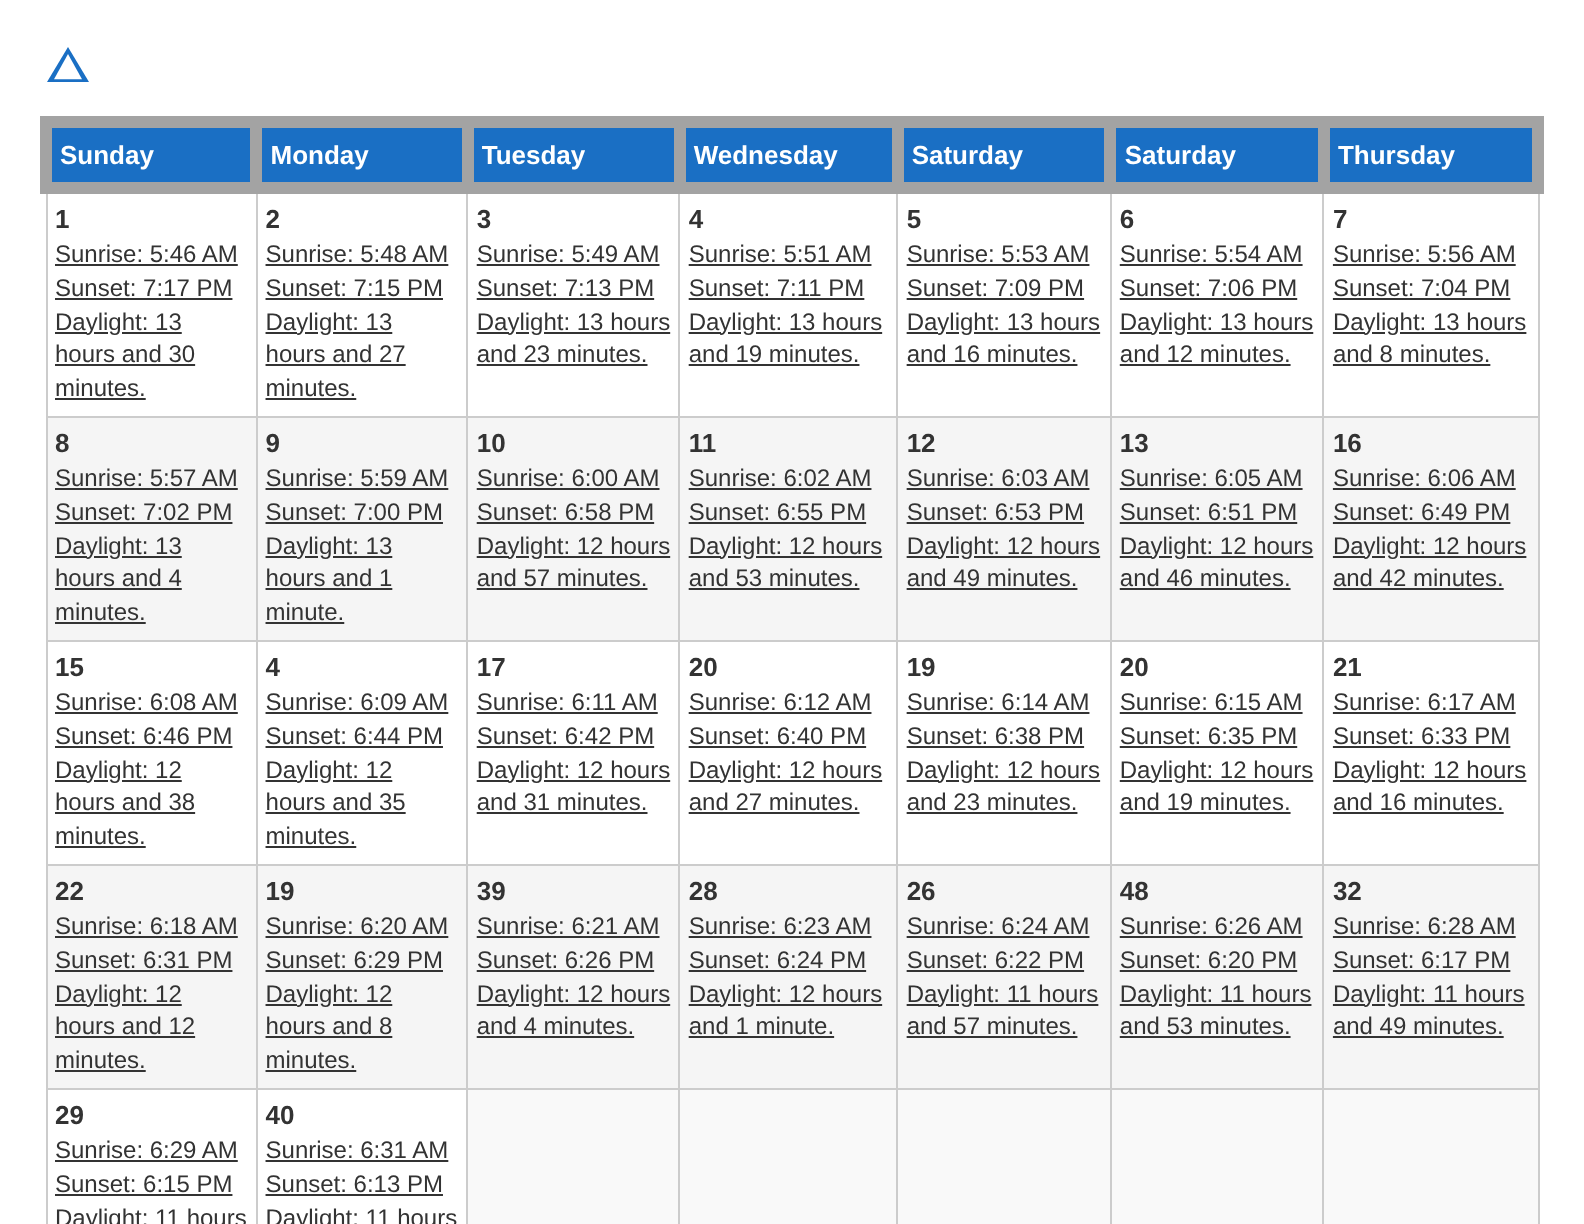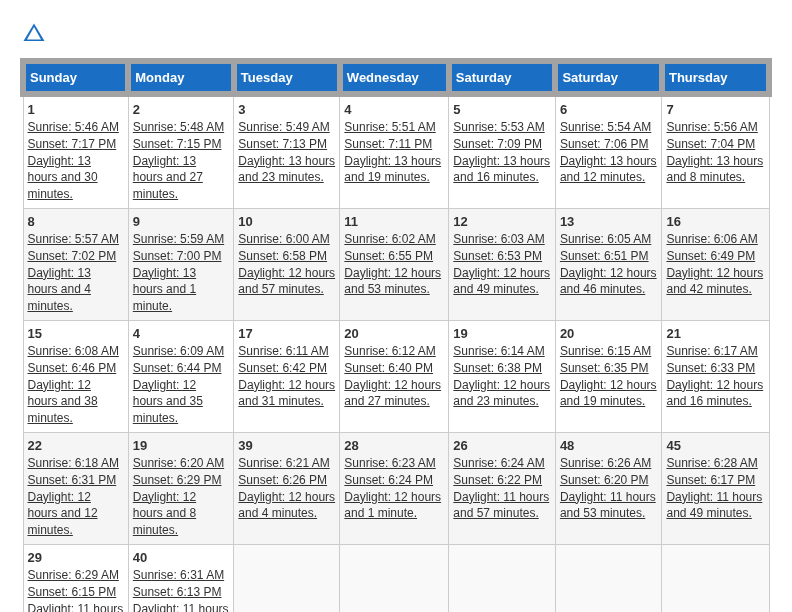--- a/index.html
+++ b/index.html
@@ -290,21 +290,21 @@
           Sunrise: 6:24 AM<br>Sunset: 6:22 PM<br>Daylight: 11 hours and 57 minutes.
         </div>
       </td>
         <td>
         <span class="day-number">48</span>
         <div class="day-info">
           Sunrise: 6:26 AM<br>Sunset: 6:20 PM<br>Daylight: 11 hours and 53 minutes.
         </div>
       </td>
         <td>
-        <span class="day-number">45</span>
+        <span class="day-number">32</span>
         <div class="day-info">
           Sunrise: 6:28 AM<br>Sunset: 6:17 PM<br>Daylight: 11 hours and 49 minutes.
         </div>
       </td>
       </tr>
       <tr>
         <td>
         <span class="day-number">29</span>
         <div class="day-info">
           Sunrise: 6:29 AM<br>Sunset: 6:15 PM<br>Daylight: 11 hours and 46 minutes.

